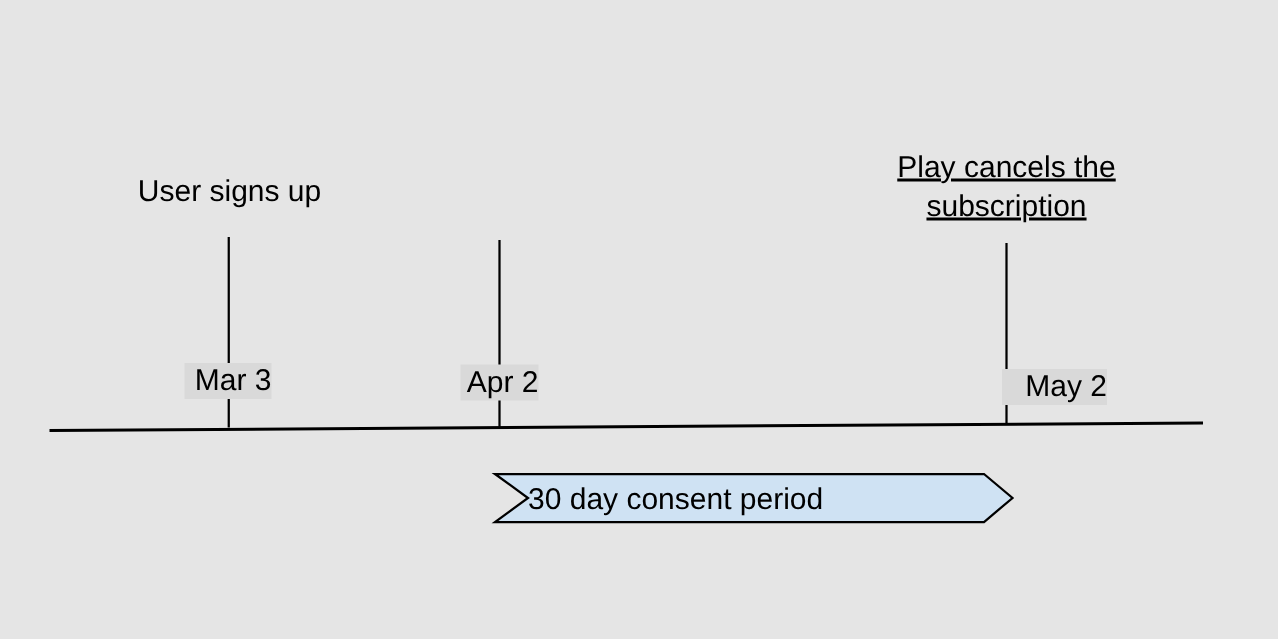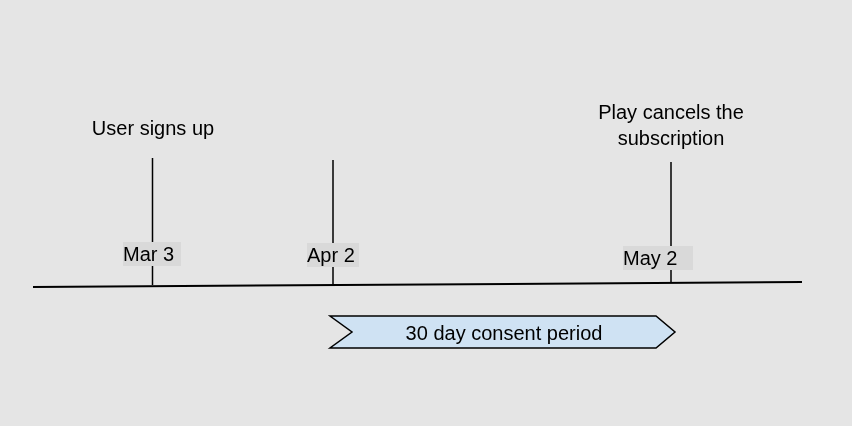--- a/index.html
+++ b/index.html
@@ -26,49 +26,49 @@
   .event-title {
     position: absolute;
     font-size: 20px;
     line-height: 26px;
     text-align: center;
     white-space: normal;
   }
   .date-badge {
     position: absolute;
     font-size: 20px;
-    text-align: left;
+    text-align: right;
     height: 24px;
     line-height: 24px;
   }
   .banner-label {
     position: absolute;
     font-size: 20px;
     line-height: 26px;
-    text-align: center;
+    text-align: left;
   }
 </style>
 </head>
 <body>
 
 <div class="canvas">
 
   <svg class="shape-layer" width="852" height="426" viewBox="0 0 852 426">
 
     <line x1="152.5" y1="158" x2="152.5" y2="285" stroke-width="1.5" stroke="#000000"></line>
     <line x1="333" y1="160" x2="333" y2="285" stroke-width="1.5" stroke="#000000"></line>
     <line x1="671" y1="162" x2="671" y2="283" stroke-width="1.5" stroke="#000000"></line>
 
     <line x1="33" y1="287" x2="802" y2="282" stroke-width="2" stroke="#000000"></line>
 
     <polygon points="330,316 656,316 675,332 656,348 330,348 352,332" stroke-width="1.5" stroke="#000000" fill="#cfe2f3"></polygon>
   </svg>
 
   <div class="event-title" style="left:73px; top:115px; width:160px;">User signs up</div>
-  <div class="event-title" style="left:586px; top:99px; width:170px;">Play cancels the subscription</div>
+  <div class="event-title" style="left:586px; top:99px; width:170px;text-decoration:underline;">Play cancels the subscription</div>
 
   <div class="date-badge" style="left: 123px; top: 242px; width: 58px; background: rgb(217, 217, 217);">Mar 3</div>
   <div class="date-badge" style="left: 307px; top: 243px; width: 52px; background: rgb(217, 217, 217);">Apr 2</div>
-  <div class="date-badge" style="left: 623px; top: 246px; width: 70px; background: rgb(217, 217, 217);">May 2</div>
+  <div class="date-badge" style="left: 668px; top: 246px; width: 70px; background: rgb(217, 217, 217);">May 2</div>
 
   <div class="banner-label" style="left:352px; top:320px; width:304px;">30 day consent period</div>
 
 </div>
 
 </body></html>

